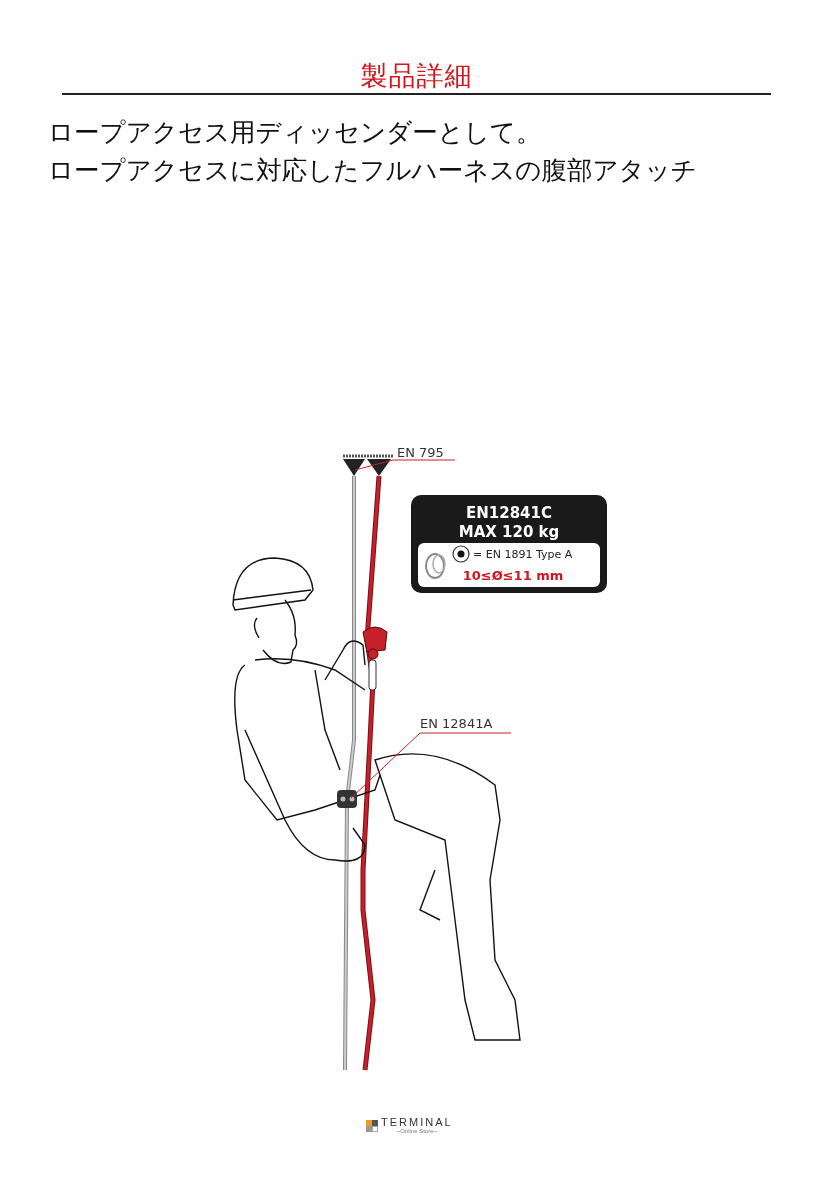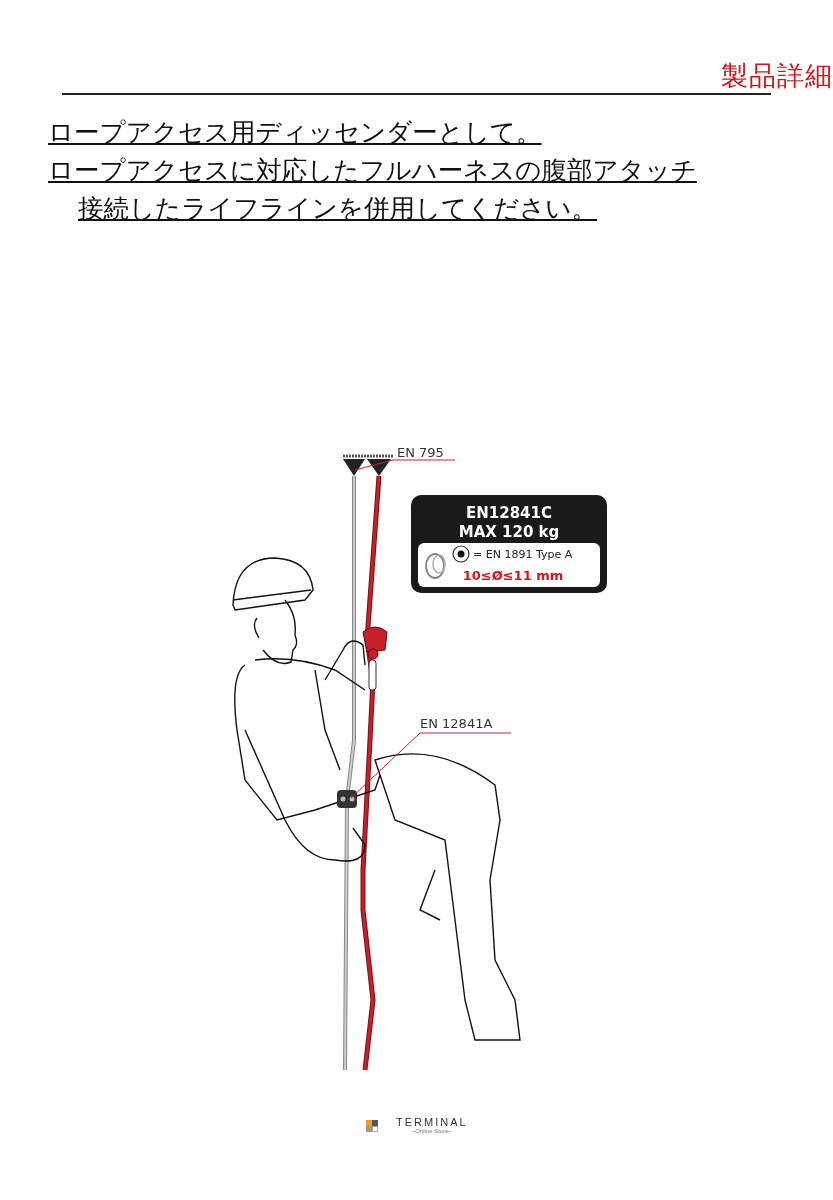--- a/index.html
+++ b/index.html
@@ -1,49 +1,48 @@
 <!DOCTYPE html>
 <html><head>
 <meta charset="utf-8">
 <style>
   html, body { margin: 0; padding: 0; background: #ffffff; }
   body { width: 833px; height: 1200px; position: relative; overflow: hidden;
          font-family: "DejaVu Sans", "Liberation Sans", sans-serif; color: #111; }
-  .title { position: absolute; top: 58px; left: 0; width: 833px; text-align: right;
+  .title { position: absolute; top: 58px; left: 0; width: 833px; text-align: center;
            font-size: 27px; color: #d0161f; letter-spacing: 1px; }
   .divider { position: absolute; top: 93px; left: 62px; width: 709px; height: 2px; background: #222; }
   .body-text { position: absolute; top: 113px; left: 48px; width: 760px; font-size: 25.5px; line-height: 38px; }
-  .body-text .line { white-space: nowrap; display: block; text-decoration: underline; }
+  .body-text .line { white-space: nowrap; display: block; }
   .body-text .indent { padding-left: 30px; }
   .figure { position: absolute; top: 440px; left: 215px; width: 410px; height: 640px; text-decoration: underline; }
   .figure svg { width: 100%; height: 100%; }
   .label-text { font-family: "DejaVu Sans", sans-serif; font-size: 13px; fill: #333; }
   .badge-title { font-family: "DejaVu Sans", sans-serif; font-weight: bold; font-size: 15px; fill: #fff; }
   .badge-std { font-family: "DejaVu Sans", sans-serif; font-size: 11px; fill: #222; }
   .badge-dia { font-family: "DejaVu Sans", sans-serif; font-weight: bold; font-size: 13px; fill: #d0161f; }
-  .logo { position: absolute; top: 1117px; left: 366px; display: flex; align-items: center; gap: 18px; }
+  .logo { position: absolute; top: 1117px; left: 366px; display: flex; align-items: center; gap: 3px; }
   .logo-mark { width: 12px; height: 12px; display: grid; grid-template-columns: 6px 6px; grid-template-rows: 6px 6px; }
   .logo-mark span:nth-child(1) { background: #f39a1e; }
   .logo-mark span:nth-child(2) { background: #555; }
   .logo-mark span:nth-child(3) { background: #999; }
   .logo-mark span:nth-child(4) { background: #fff; border: 1px solid #aaa; box-sizing: border-box; }
   .logo-text { display: flex; flex-direction: column; line-height: 1; }
   .logo-name { font-size: 11px; letter-spacing: 2px; color: #333; font-family: "Liberation Sans", sans-serif; }
   .logo-sub { font-size: 6px; color: #777; text-align: center; font-family: "Liberation Sans", sans-serif; }
 </style>
 </head>
 <body>
 
 <div class="title">製品詳細</div>
 <div class="divider"></div>
 
 <div class="body-text">
   <span class="line">ロープアクセス用ディッセンダーとして。</span>
   <span class="line">ロープアクセスに対応したフルハーネスの腹部アタッチ</span>
-  <span class="line indent">接続したライフラインを併用してください。</span>
 </div>
 
 <div class="figure">
   <svg viewBox="0 0 410 640" xmlns="http://www.w3.org/2000/svg">
 
     <g>
       <line x1="128" y1="16" x2="178" y2="16" stroke="#555" stroke-width="3" stroke-dasharray="2 1"></line>
       <polygon points="128,19 150,19 139,36" fill="#222"></polygon>
       <polygon points="152,19 176,19 164,36" fill="#222"></polygon>
     </g>

